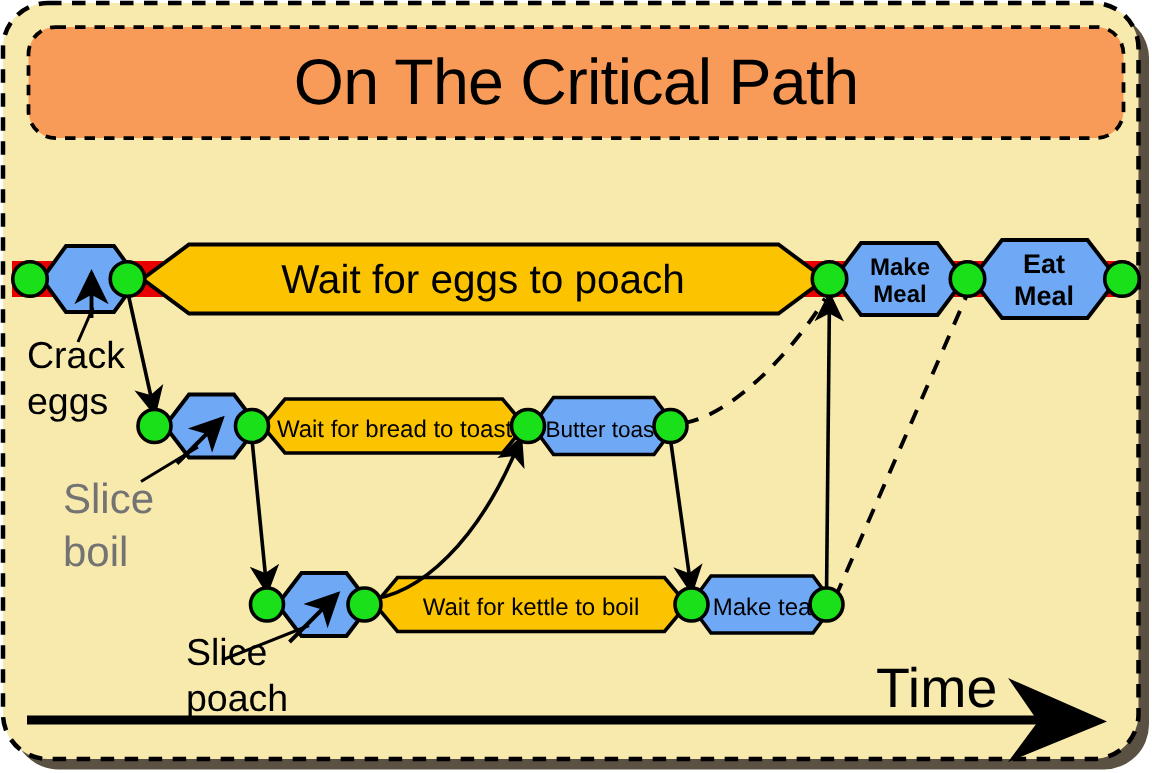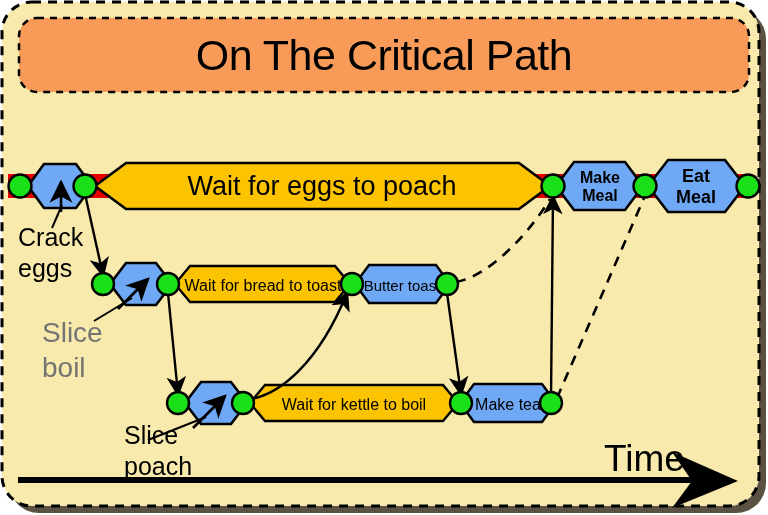--- a/index.html
+++ b/index.html
@@ -167,14 +167,14 @@
   <div style="position:absolute; left:42px; top:315px; width:100px; text-align:left; font-size:28px; color:#737373; line-height:1.25;">
     <div>Slice</div>
     <div>boil</div>
   </div>
 
   <div style="position:absolute; left:124px; top:420px; width:100px; text-align:left; font-size:25px; color:#000; line-height:1.25;">
     <div>Slice</div>
     <div>poach</div>
   </div>
 
-  <div style="position:absolute; left:584px; top:440px; font-size:37px; color:#000; line-height:1;margin-left:20px;">Time</div>
+  <div style="position:absolute; left:584px; top:440px; font-size:37px; color:#000; line-height:1;">Time</div>
 </div>
 
 </body></html>

